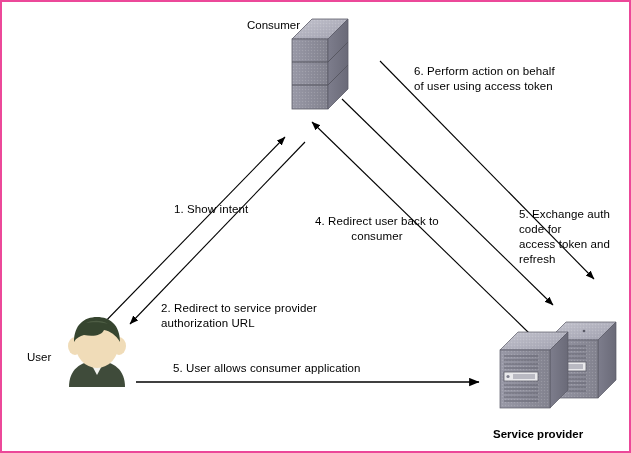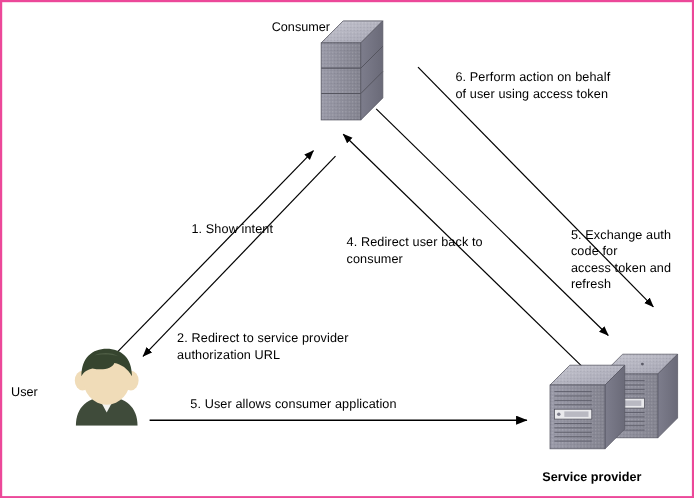--- a/index.html
+++ b/index.html
@@ -126,21 +126,21 @@
       <ellipse cx="11" cy="31" rx="7" ry="9" fill="#f0dcb8"></ellipse>
       <ellipse cx="55" cy="31" rx="7" ry="9" fill="#f0dcb8"></ellipse>
 
       <ellipse cx="33" cy="28" rx="22" ry="25" fill="#f0dcb8"></ellipse>
 
       <path d="M10,27 C10,10 20,2 33,2 C46,2 56,10 56,27 C52,20 46,16 40,15 C38,20 30,22 20,20 C16,21 12,23 10,27 Z" fill="#36452f"></path>
 
       <path d="M22,8 C28,5 38,5 44,9 C38,7 28,7 22,8 Z" fill="#59684f" opacity="0.7"></path>
     </svg>
   </div>
-  <div class="node-label" style="left:8px; top:349px;text-align:right;">User</div>
+  <div class="node-label" style="left:25px; top:349px;text-align:right;">User</div>
 
   <div class="icon-wrap" style="left:494px; top:316px; width:126px; height:95px;">
     <svg width="126" height="95" viewBox="0 0 126 95" xmlns="http://www.w3.org/2000/svg">
 
       <polygon points="52,22 70,4 120,4 102,22" fill="url(#gradTop)" stroke="#5a5a66" stroke-width="0.7"></polygon>
       <polygon points="52,22 70,4 120,4 102,22" fill="url(#speckle)"></polygon>
       <polygon points="102,22 120,4 120,62 102,80" fill="url(#gradSide)" stroke="#5a5a66" stroke-width="0.7"></polygon>
       <rect x="52" y="22" width="50" height="58" fill="url(#gradFace)" stroke="#5a5a66" stroke-width="0.7"></rect>
       <rect x="52" y="22" width="50" height="58" fill="url(#speckle)"></rect>
       <g stroke="#5b5b68" stroke-width="0.8">
@@ -185,21 +185,21 @@
   </div>
   <div class="node-label" style="left:491px; top:426px;font-weight:bold;">Service provider</div>
 
   <div class="label" style="left:124px; top:200px;margin-left:48px;">1. Show intent</div>
 
   <div class="label" style="left:159px; top:299px;">2. Redirect to service provider
 authorization URL</div>
 
   <div class="label" style="left:171px; top:359px;">5. User allows consumer application</div>
 
-  <div class="label" style="left:313px; top:212px;">4. Redirect user back to
+  <div class="label" style="left:313px; top:212px;text-align:center;">4. Redirect user back to
 consumer</div>
 
   <div class="label" style="left:477px; top:205px;margin-left:40px;">5. Exchange auth code for
 access token and refresh</div>
 
   <div class="label" style="left:412px; top:62px;">6. Perform action on behalf
 of user using access token</div>
 
 
 </div>

